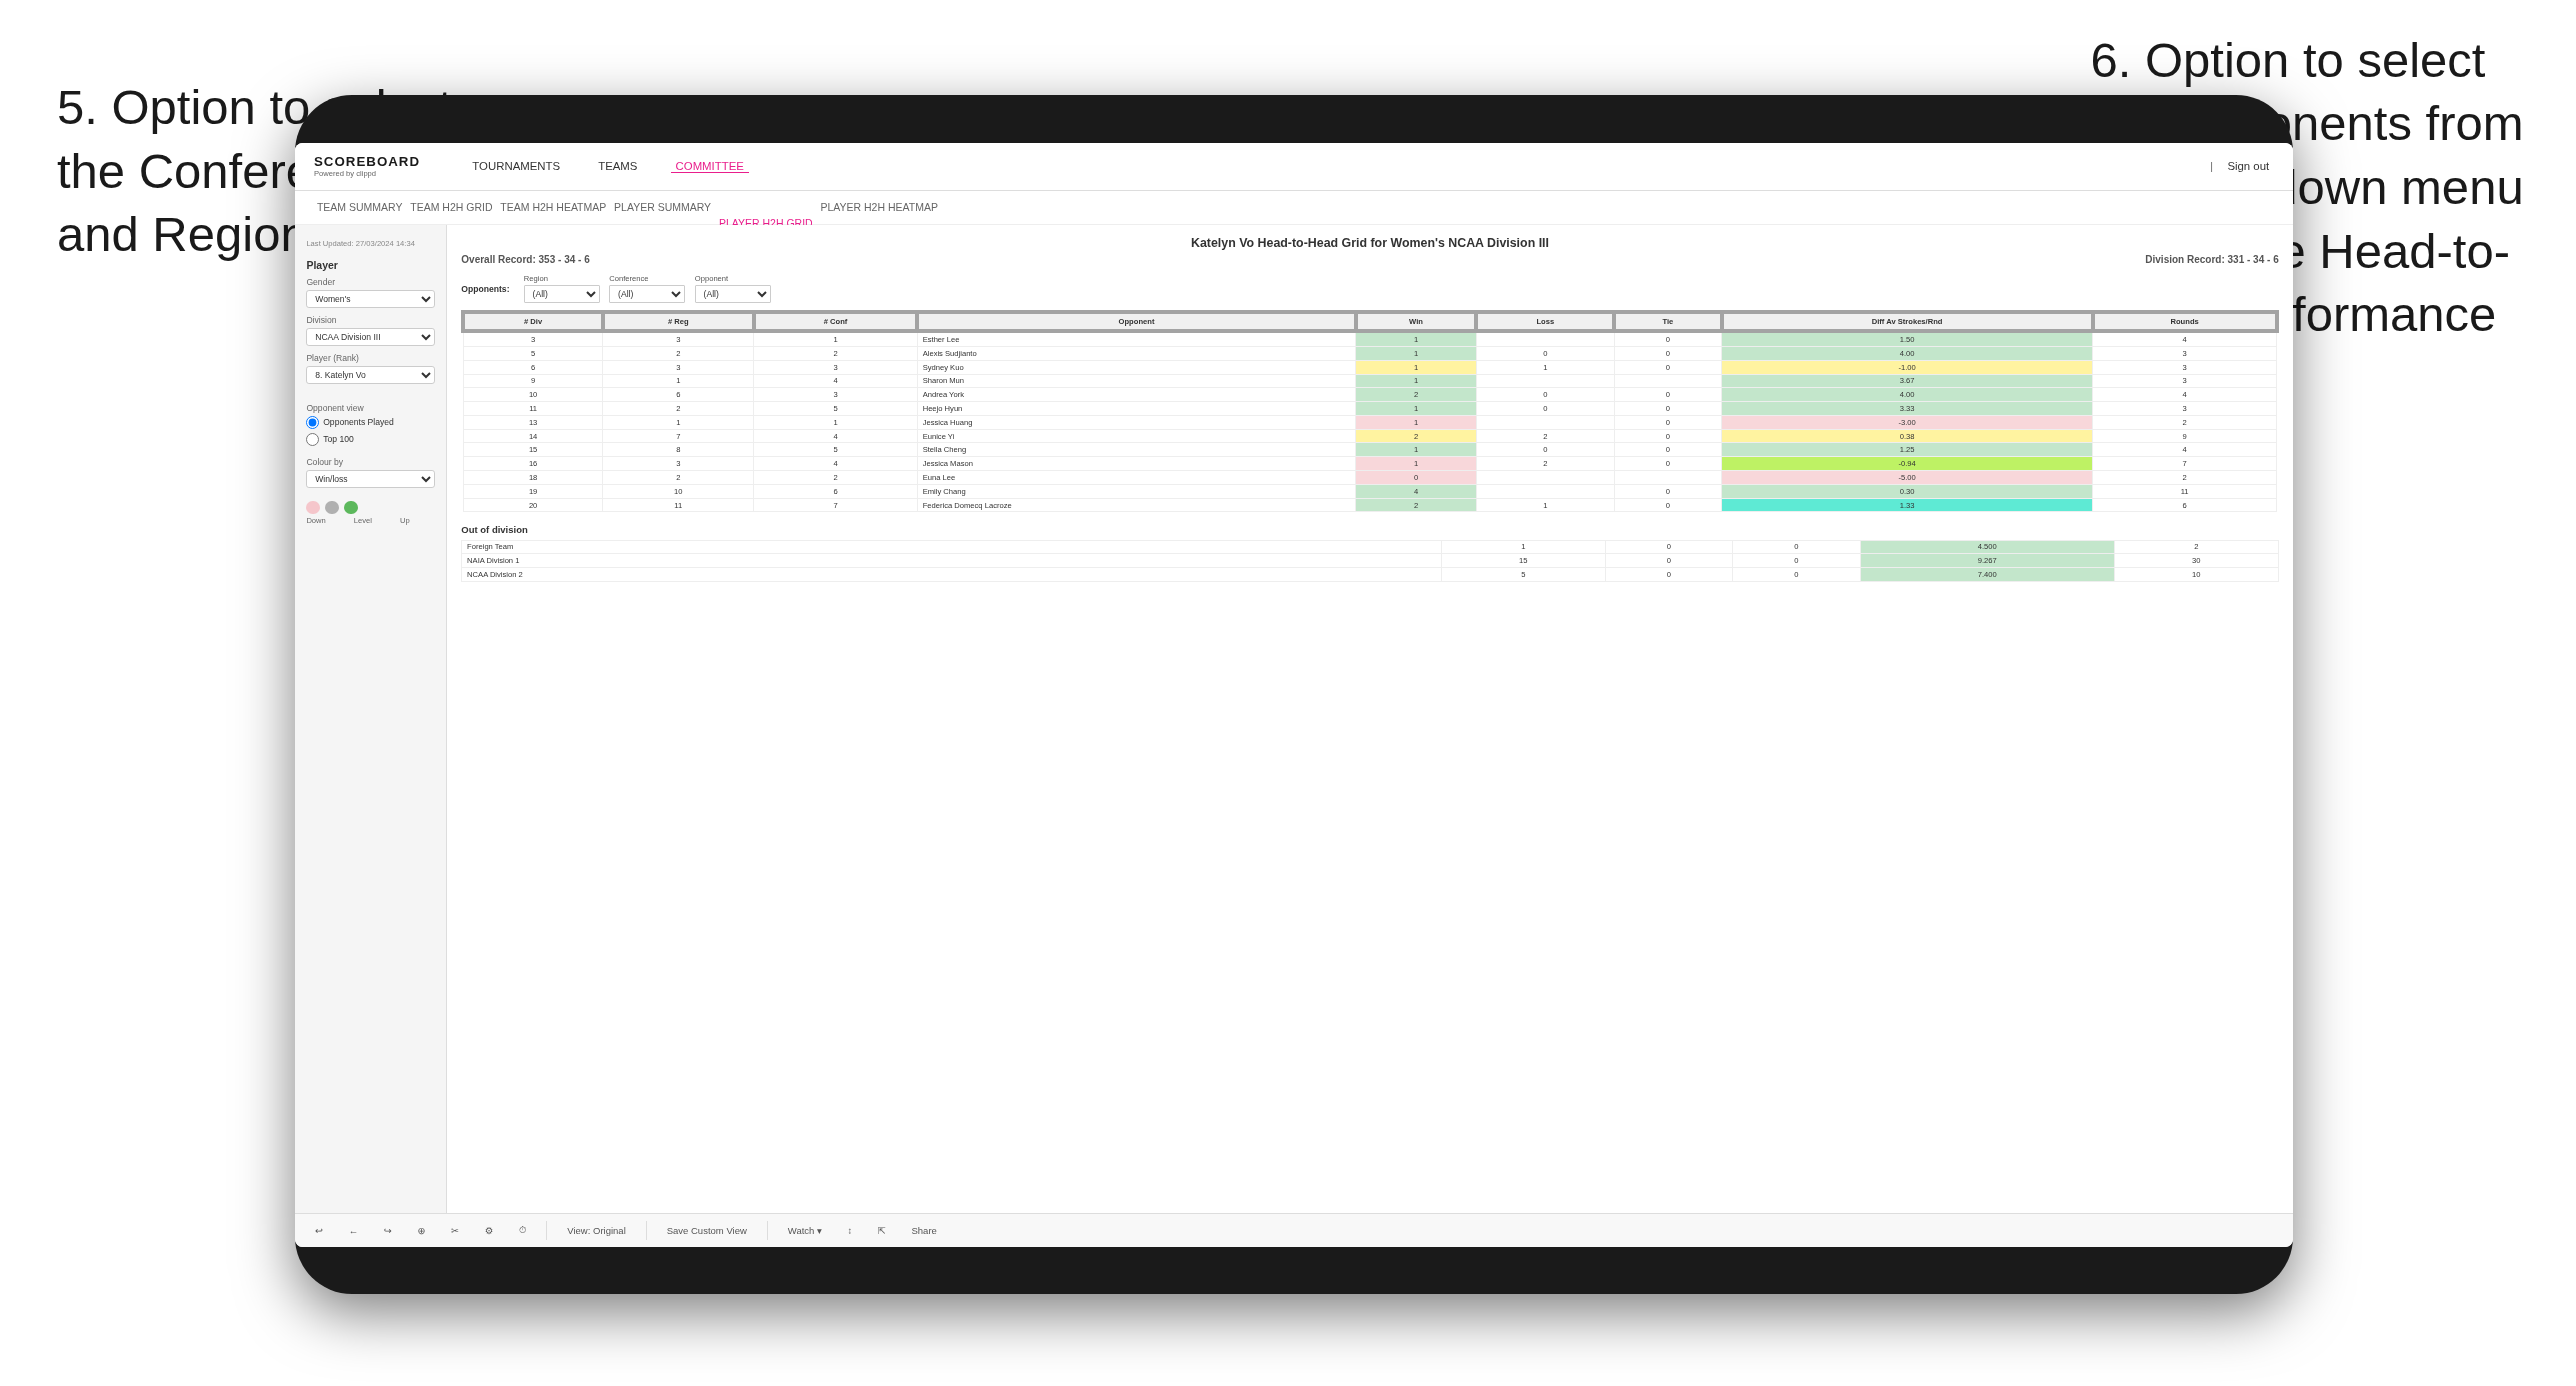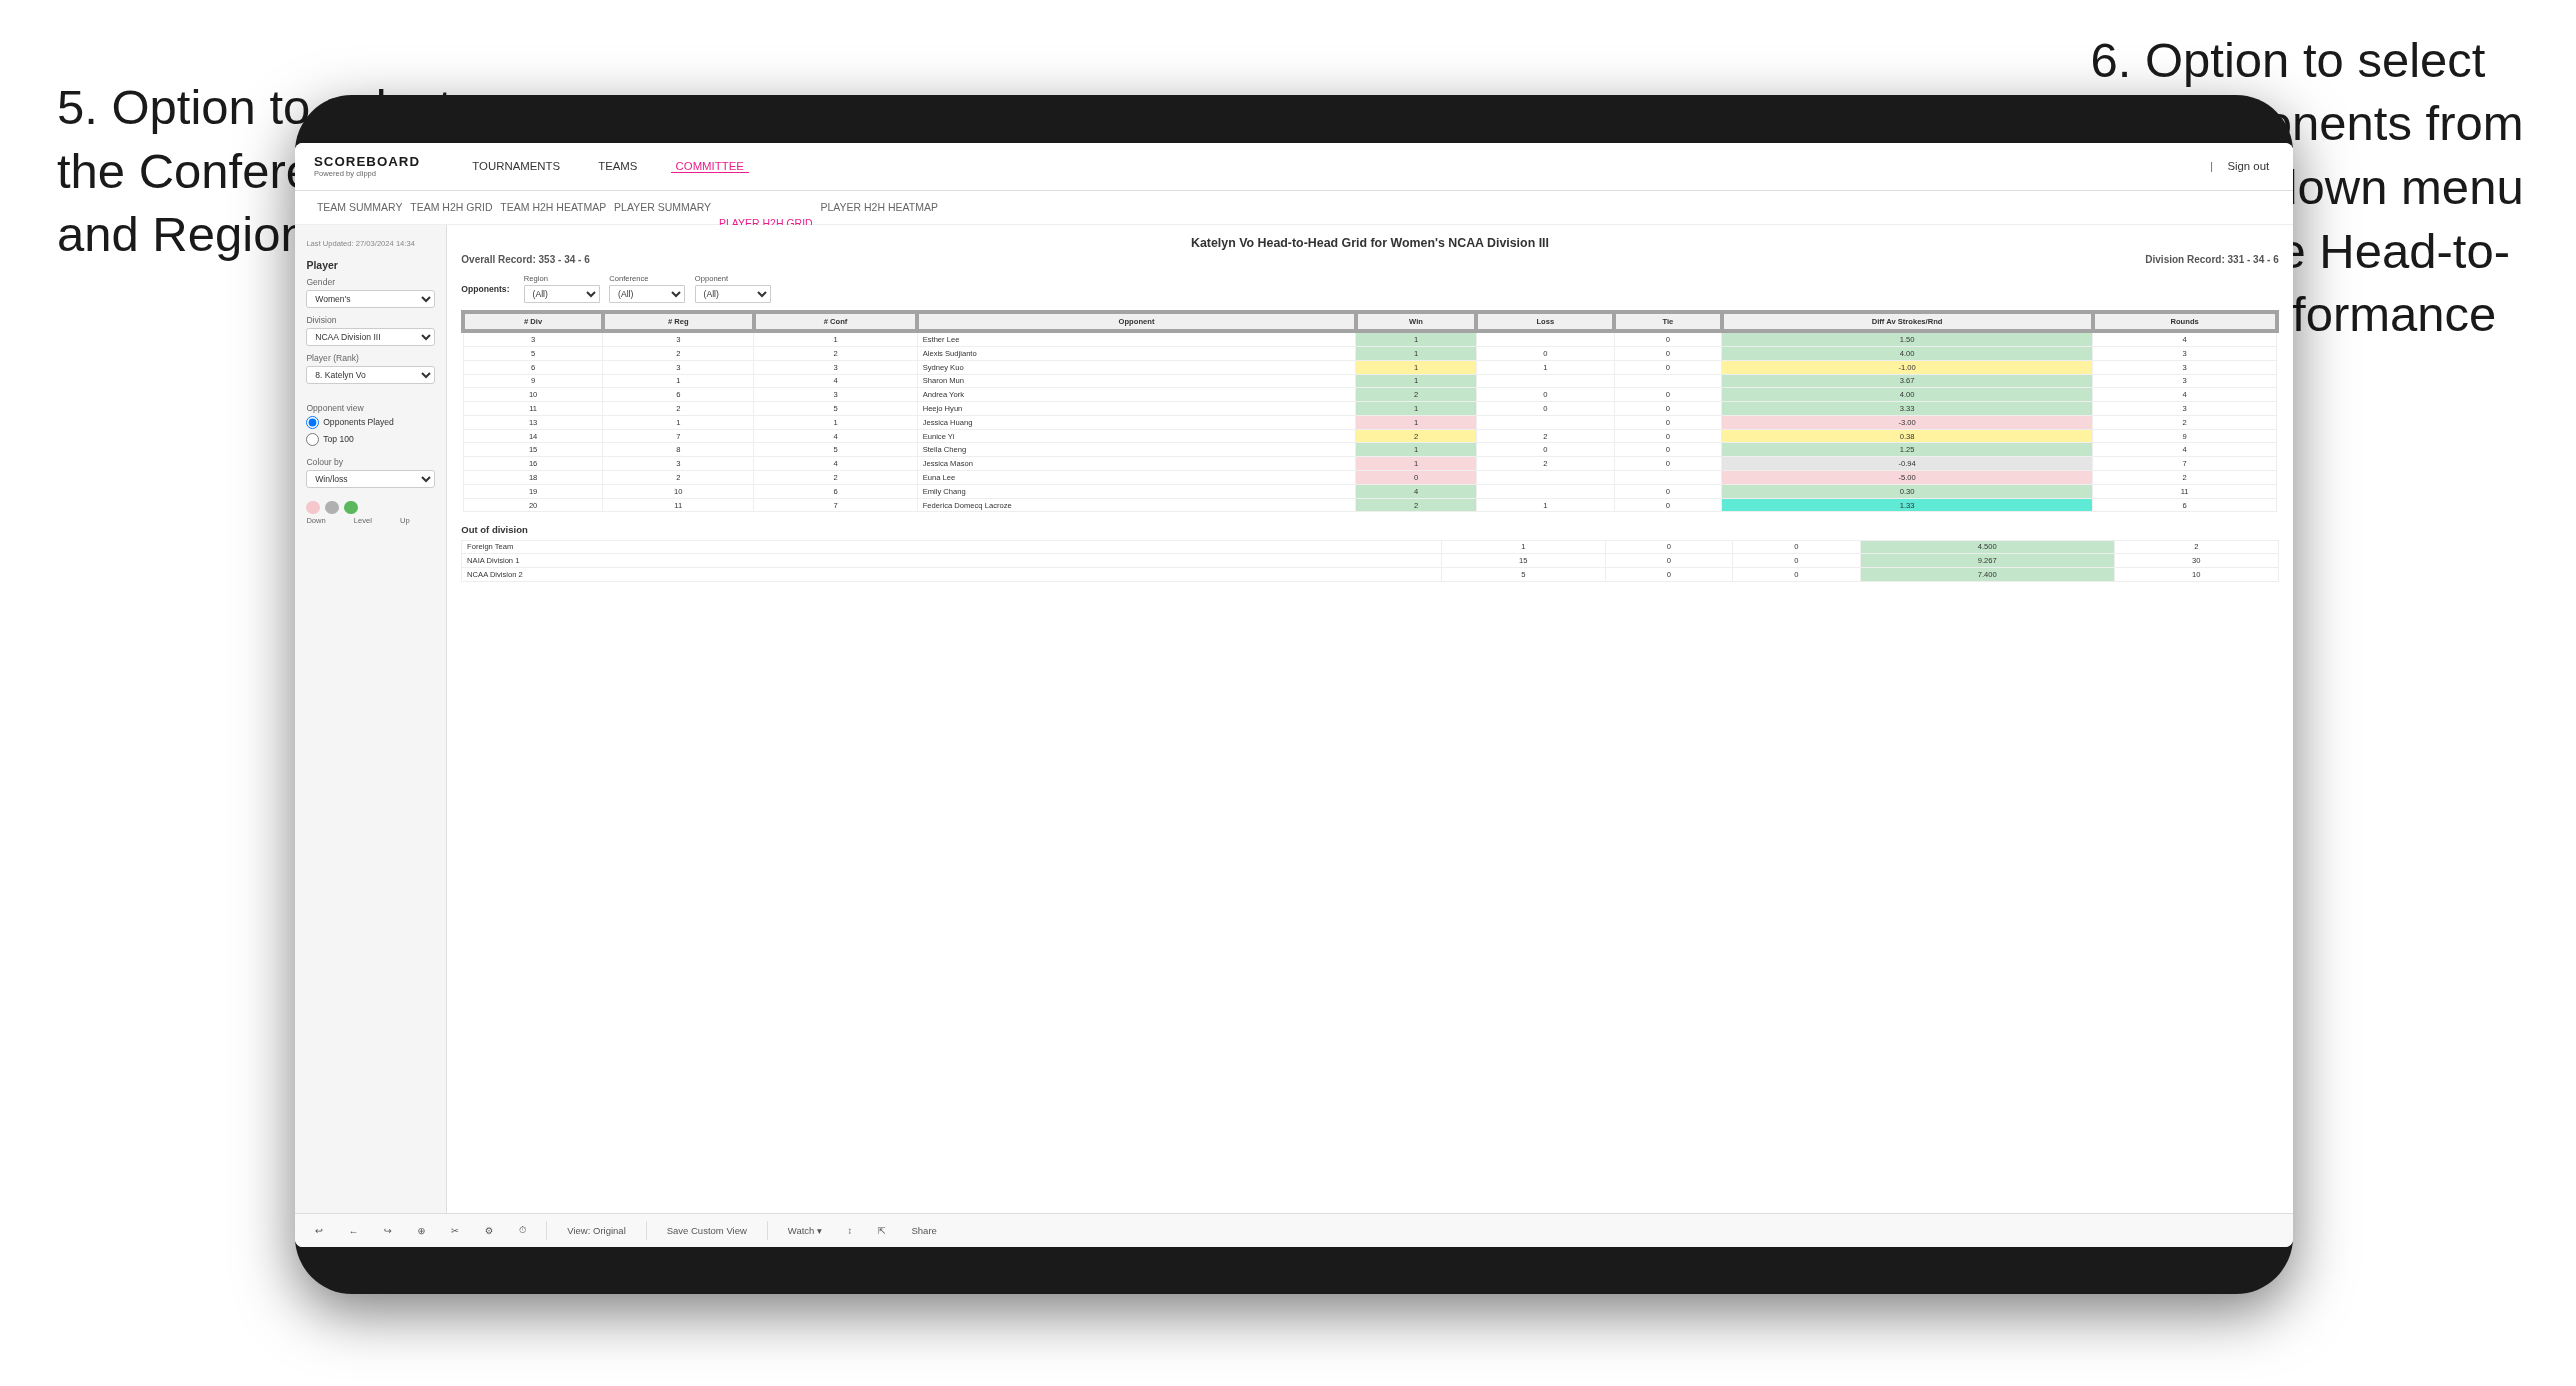--- a/index.html
+++ b/index.html
@@ -623,21 +623,21 @@
     <td>4</td>
   </tr>
               <tr>
     <td>16</td>
     <td>3</td>
     <td>4</td>
     <td class="name-cell">Jessica Mason</td>
     <td style="background:#f8d7da">1</td>
     <td>2</td>
     <td>0</td>
-    <td style="background:#e5e5e5">-0.94</td>
+    <td style="background:#bef264">-0.94</td>
     <td>7</td>
   </tr>
               <tr>
     <td>18</td>
     <td>2</td>
     <td>2</td>
     <td class="name-cell">Euna Lee</td>
     <td style="background:#f8d7da">0</td>
     <td></td>
     <td></td>

